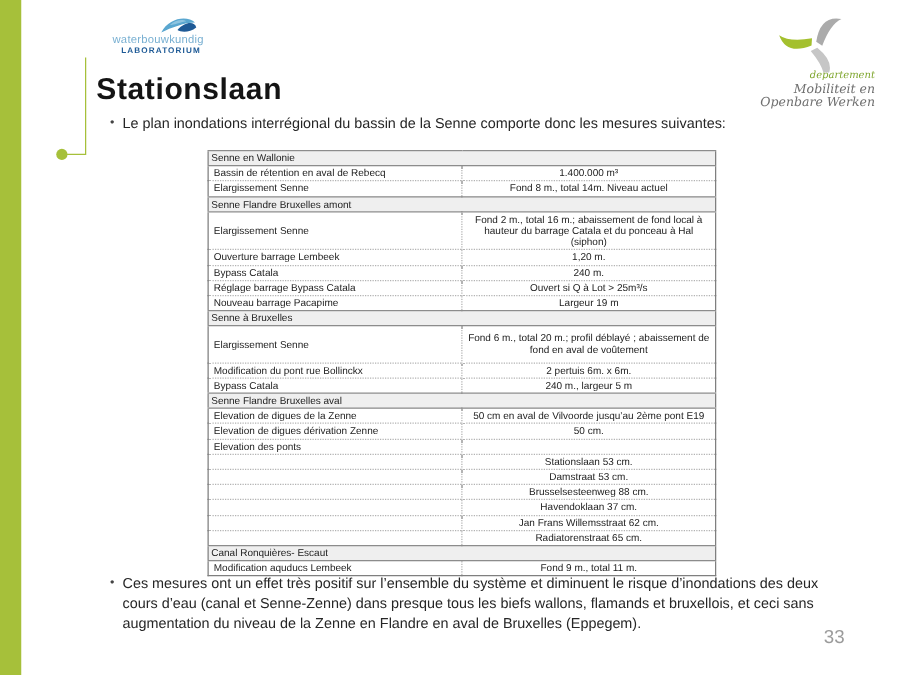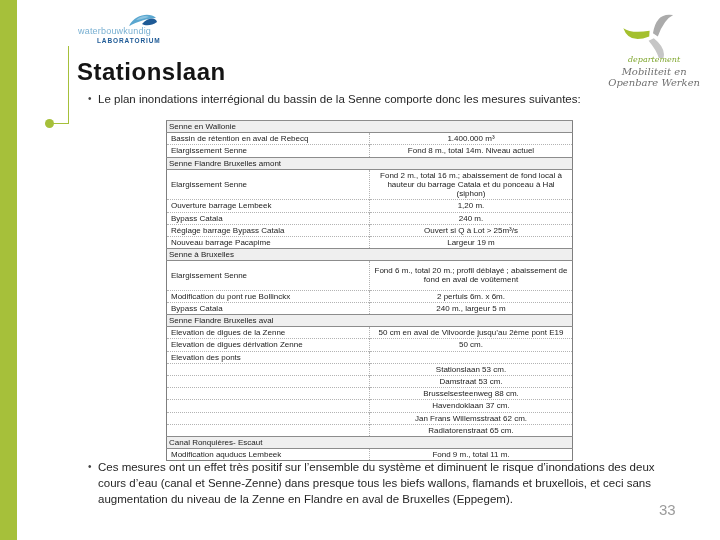--- a/index.html
+++ b/index.html
@@ -8,29 +8,29 @@
   .slide { position:relative; width:720px; height:540px; background:#fff; overflow:hidden; }
 
   .green-bar { position:absolute; left:0; top:0; width:17px; height:540px; background:#a6c03a; }
 
   .callout-vline { position:absolute; left:68px; top:46px; width:1px; height:78px; background:#a6c03a; }
   .callout-hline { position:absolute; left:53px; top:123px; width:15px; height:1px; background:#a6c03a; }
   .callout-dot   { position:absolute; left:45px; top:119px; width:9px; height:9px; border-radius:50%; background:#a6c03a; }
 
   
   .wl-logo { position:absolute; left:78px; top:11px; width:95px; height:40px; }
-  .wl-line1 { position:absolute; left:0; top:15px; font-size:9px; color:#79b0d2; letter-spacing:0.2px; }
+  .wl-line1 { position:absolute; left:12px; top:15px; font-size:9px; color:#79b0d2; letter-spacing:0.2px; }
   .wl-line2 { position:absolute; left:19px; top:26px; font-size:6.5px; font-weight:bold; color:#1e5a96; letter-spacing:0.9px; }
   .wl-swirl { position:absolute; left:48px; top:0; }
 
   
   .mow-logo { position:absolute; right:18px; top:10px; width:130px; height:90px; text-align:right; }
   .mow-pinwheel { position:absolute; right:22px; top:0; }
   .mow-text { position:absolute; right:2px; top:46px; font-style:italic; line-height:1.1;
-              font-family:"DejaVu Serif", serif; white-space:nowrap;text-align:center; }
+              font-family:"DejaVu Serif", serif; white-space:nowrap; }
   .mow-dep { font-size:8px; color:#7ea52c; margin-bottom:1px; }
   .mow-l2, .mow-l3 { font-size:10px; color:#6f6f6f; }
 
   .title { position:absolute; left:77px; top:58px; font-size:24px; font-weight:bold;
            color:#141414; letter-spacing:0.5px; }
 
   .bullet { position:absolute; display:flex; color:#262626; font-size:11.5px; line-height:16px; }
   .bullet .dot { width:10px; flex:0 0 10px; font-size:10px; color:#444; }
   .bullet1 { left:88px; top:91px; width:585px; }
   .bullet2 { left:88px; top:459px; width:588px; }

